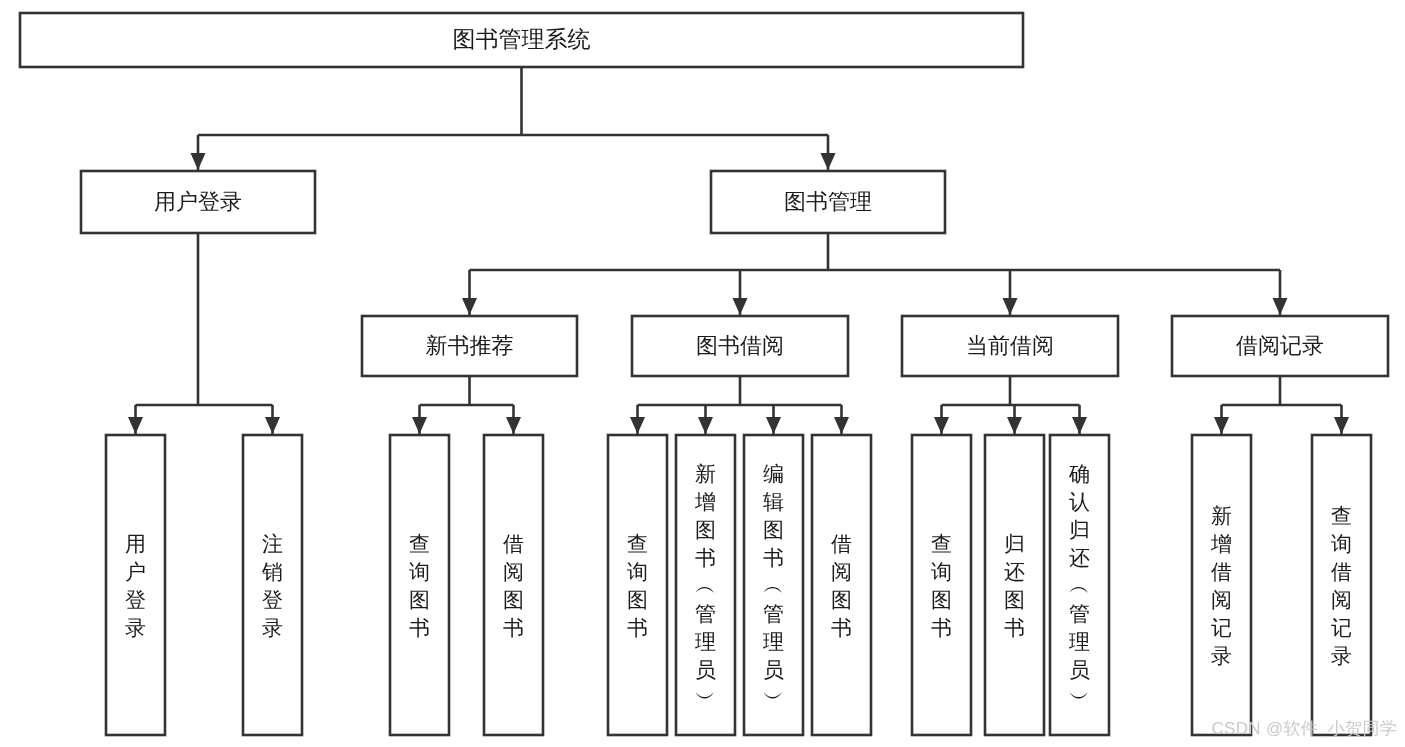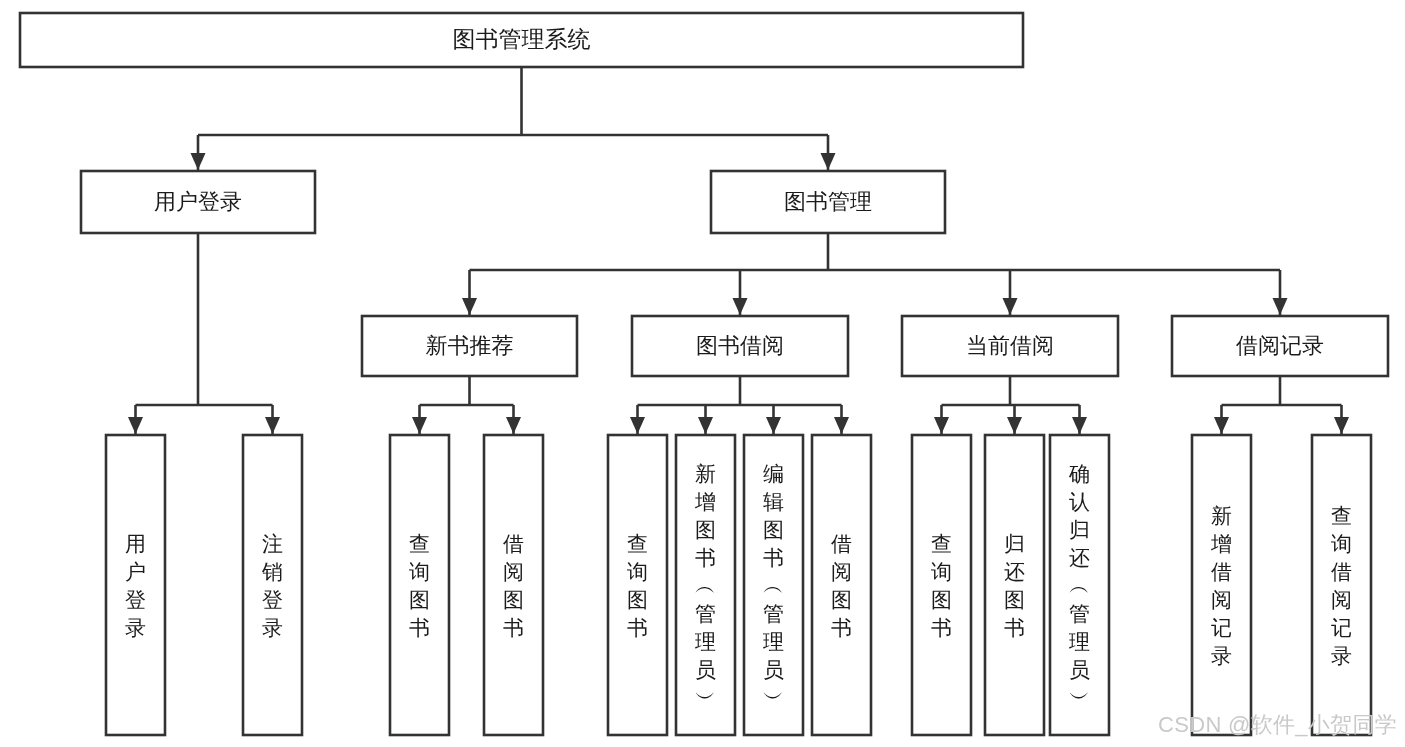--- a/index.html
+++ b/index.html
@@ -53,21 +53,21 @@
   }
   .arrowhead {
     fill: #333333;
     stroke: none;
   }
   .watermark {
     position: absolute;
     right: 8px;
     bottom: 7px;
     color: #c9c9c9;
-    font-size: 22px;
+    font-size: 17px;
     font-family: "Liberation Sans", "DejaVu Sans", sans-serif;
     letter-spacing: 0.3px;
     white-space: nowrap;
     pointer-events: none;
   }
 </style>
 </head>
 <body>
 
 <div id="diagram-root">

